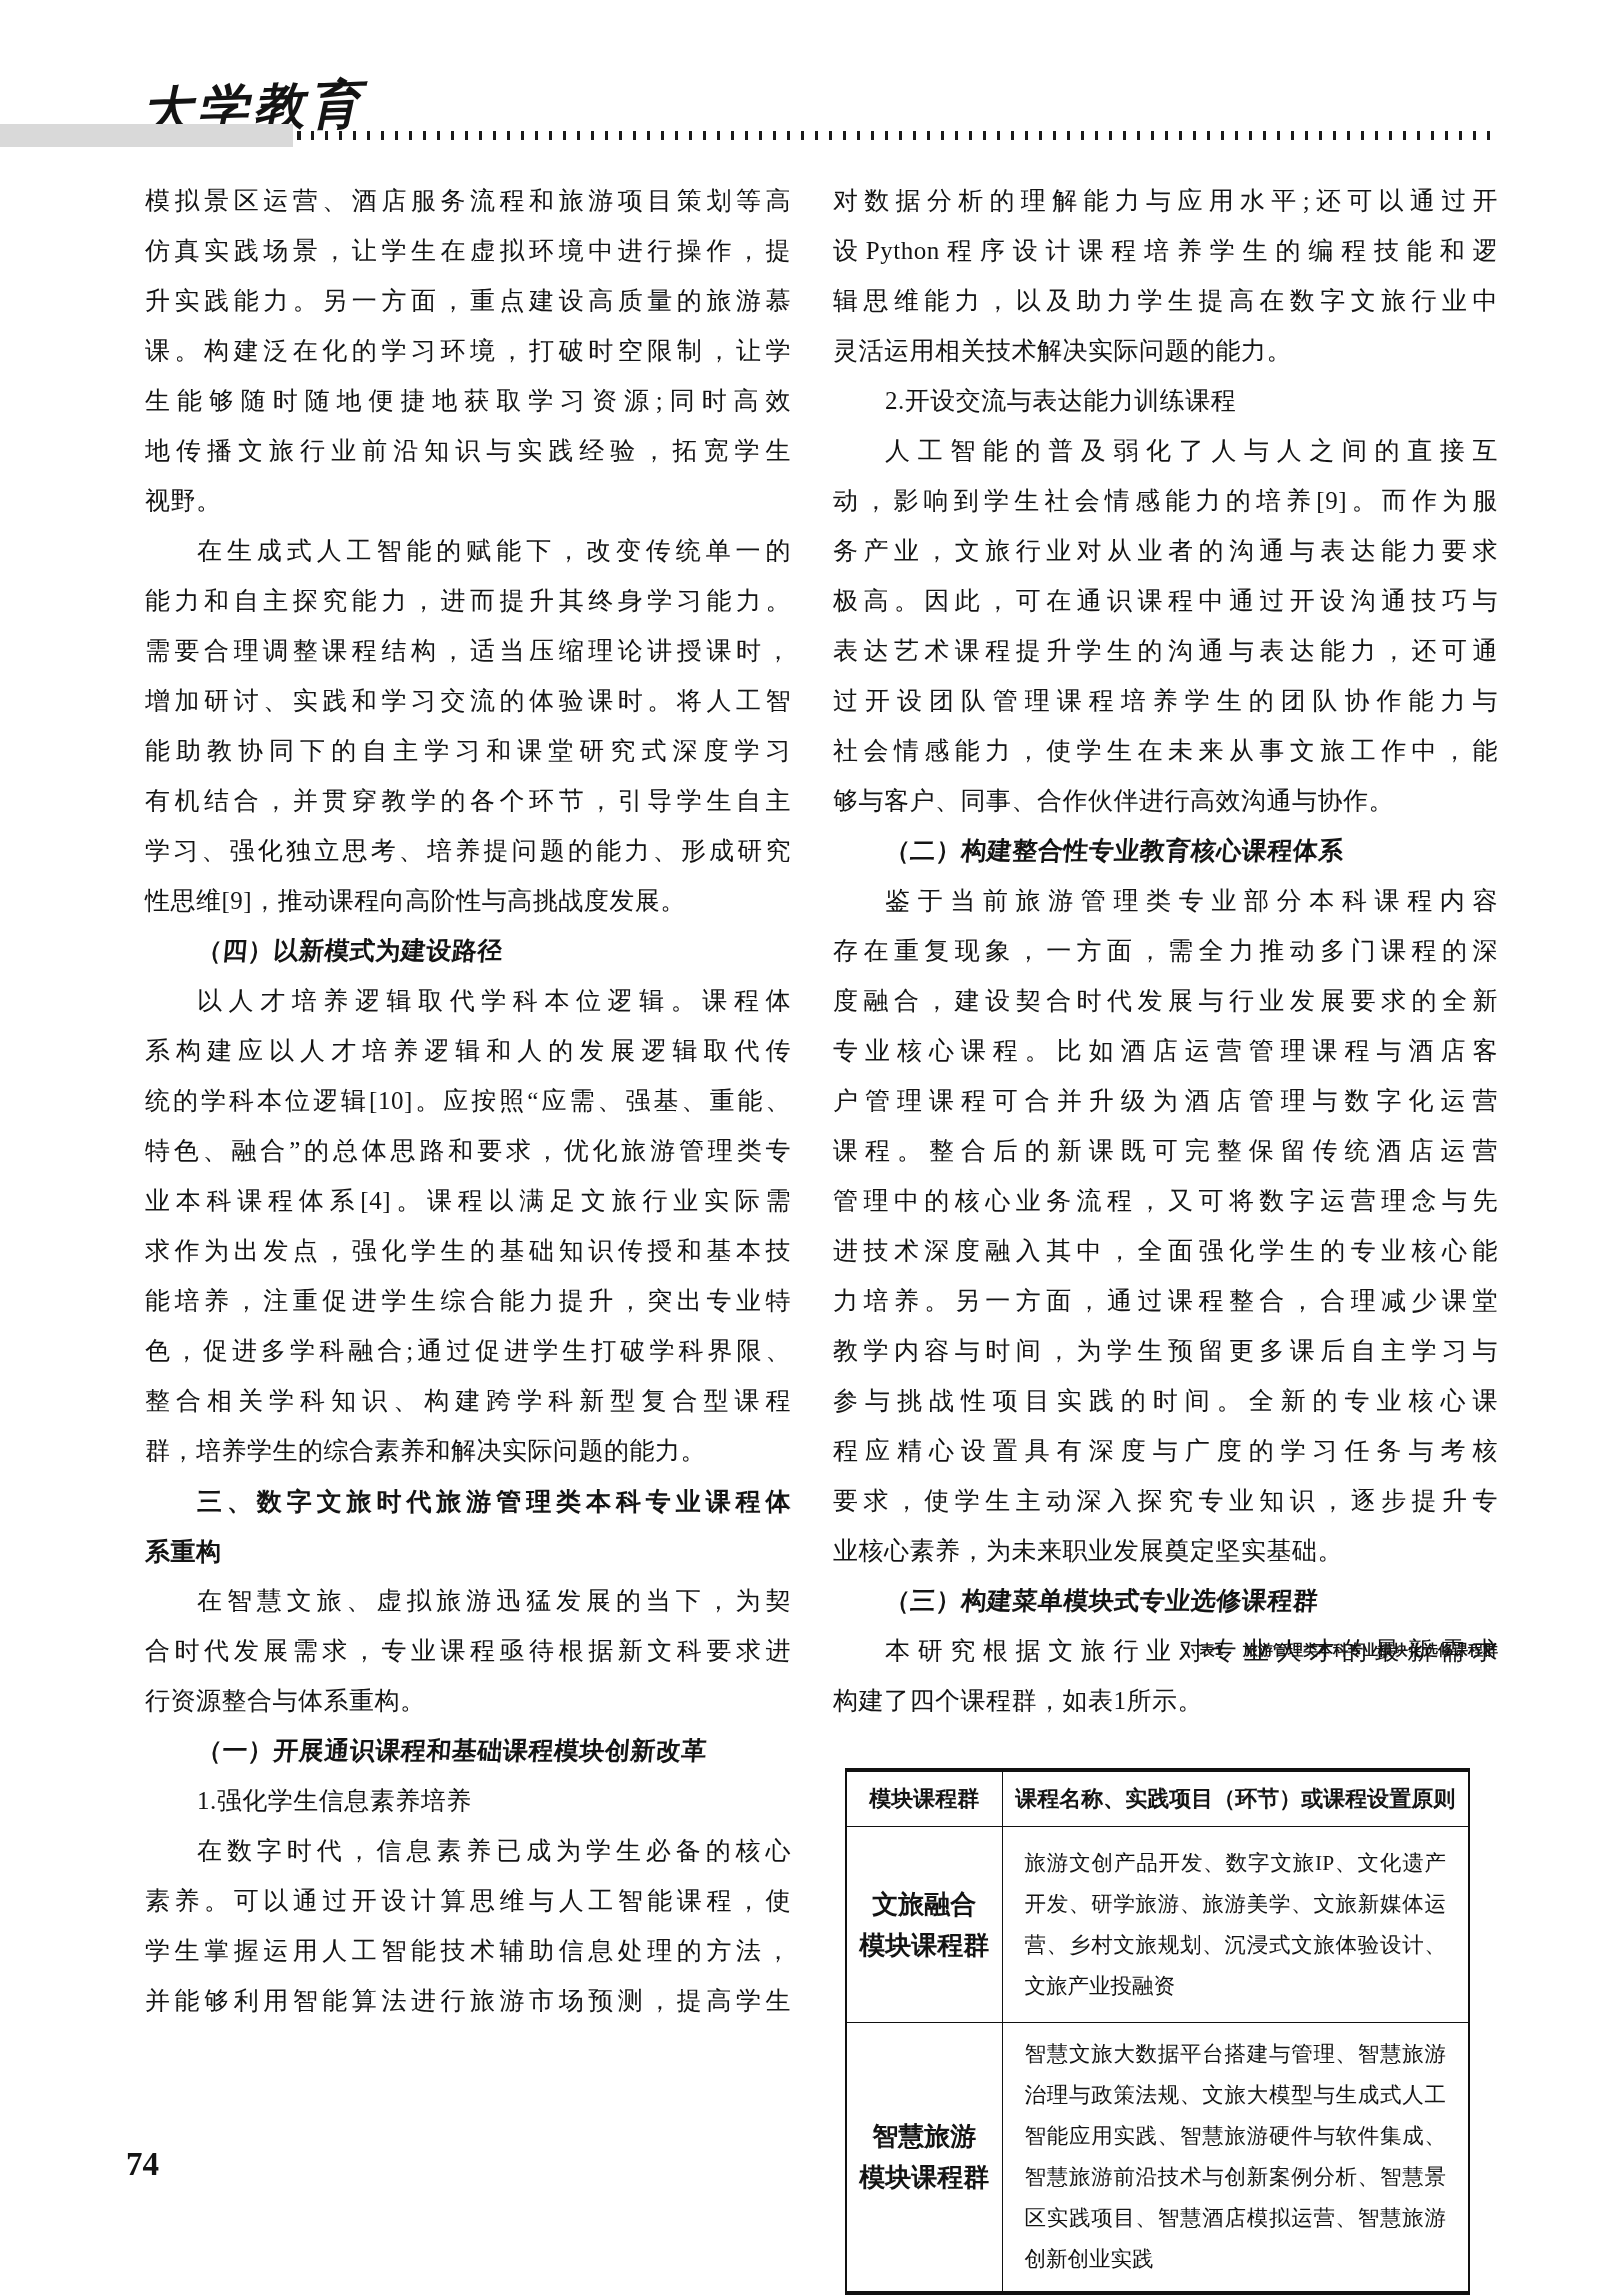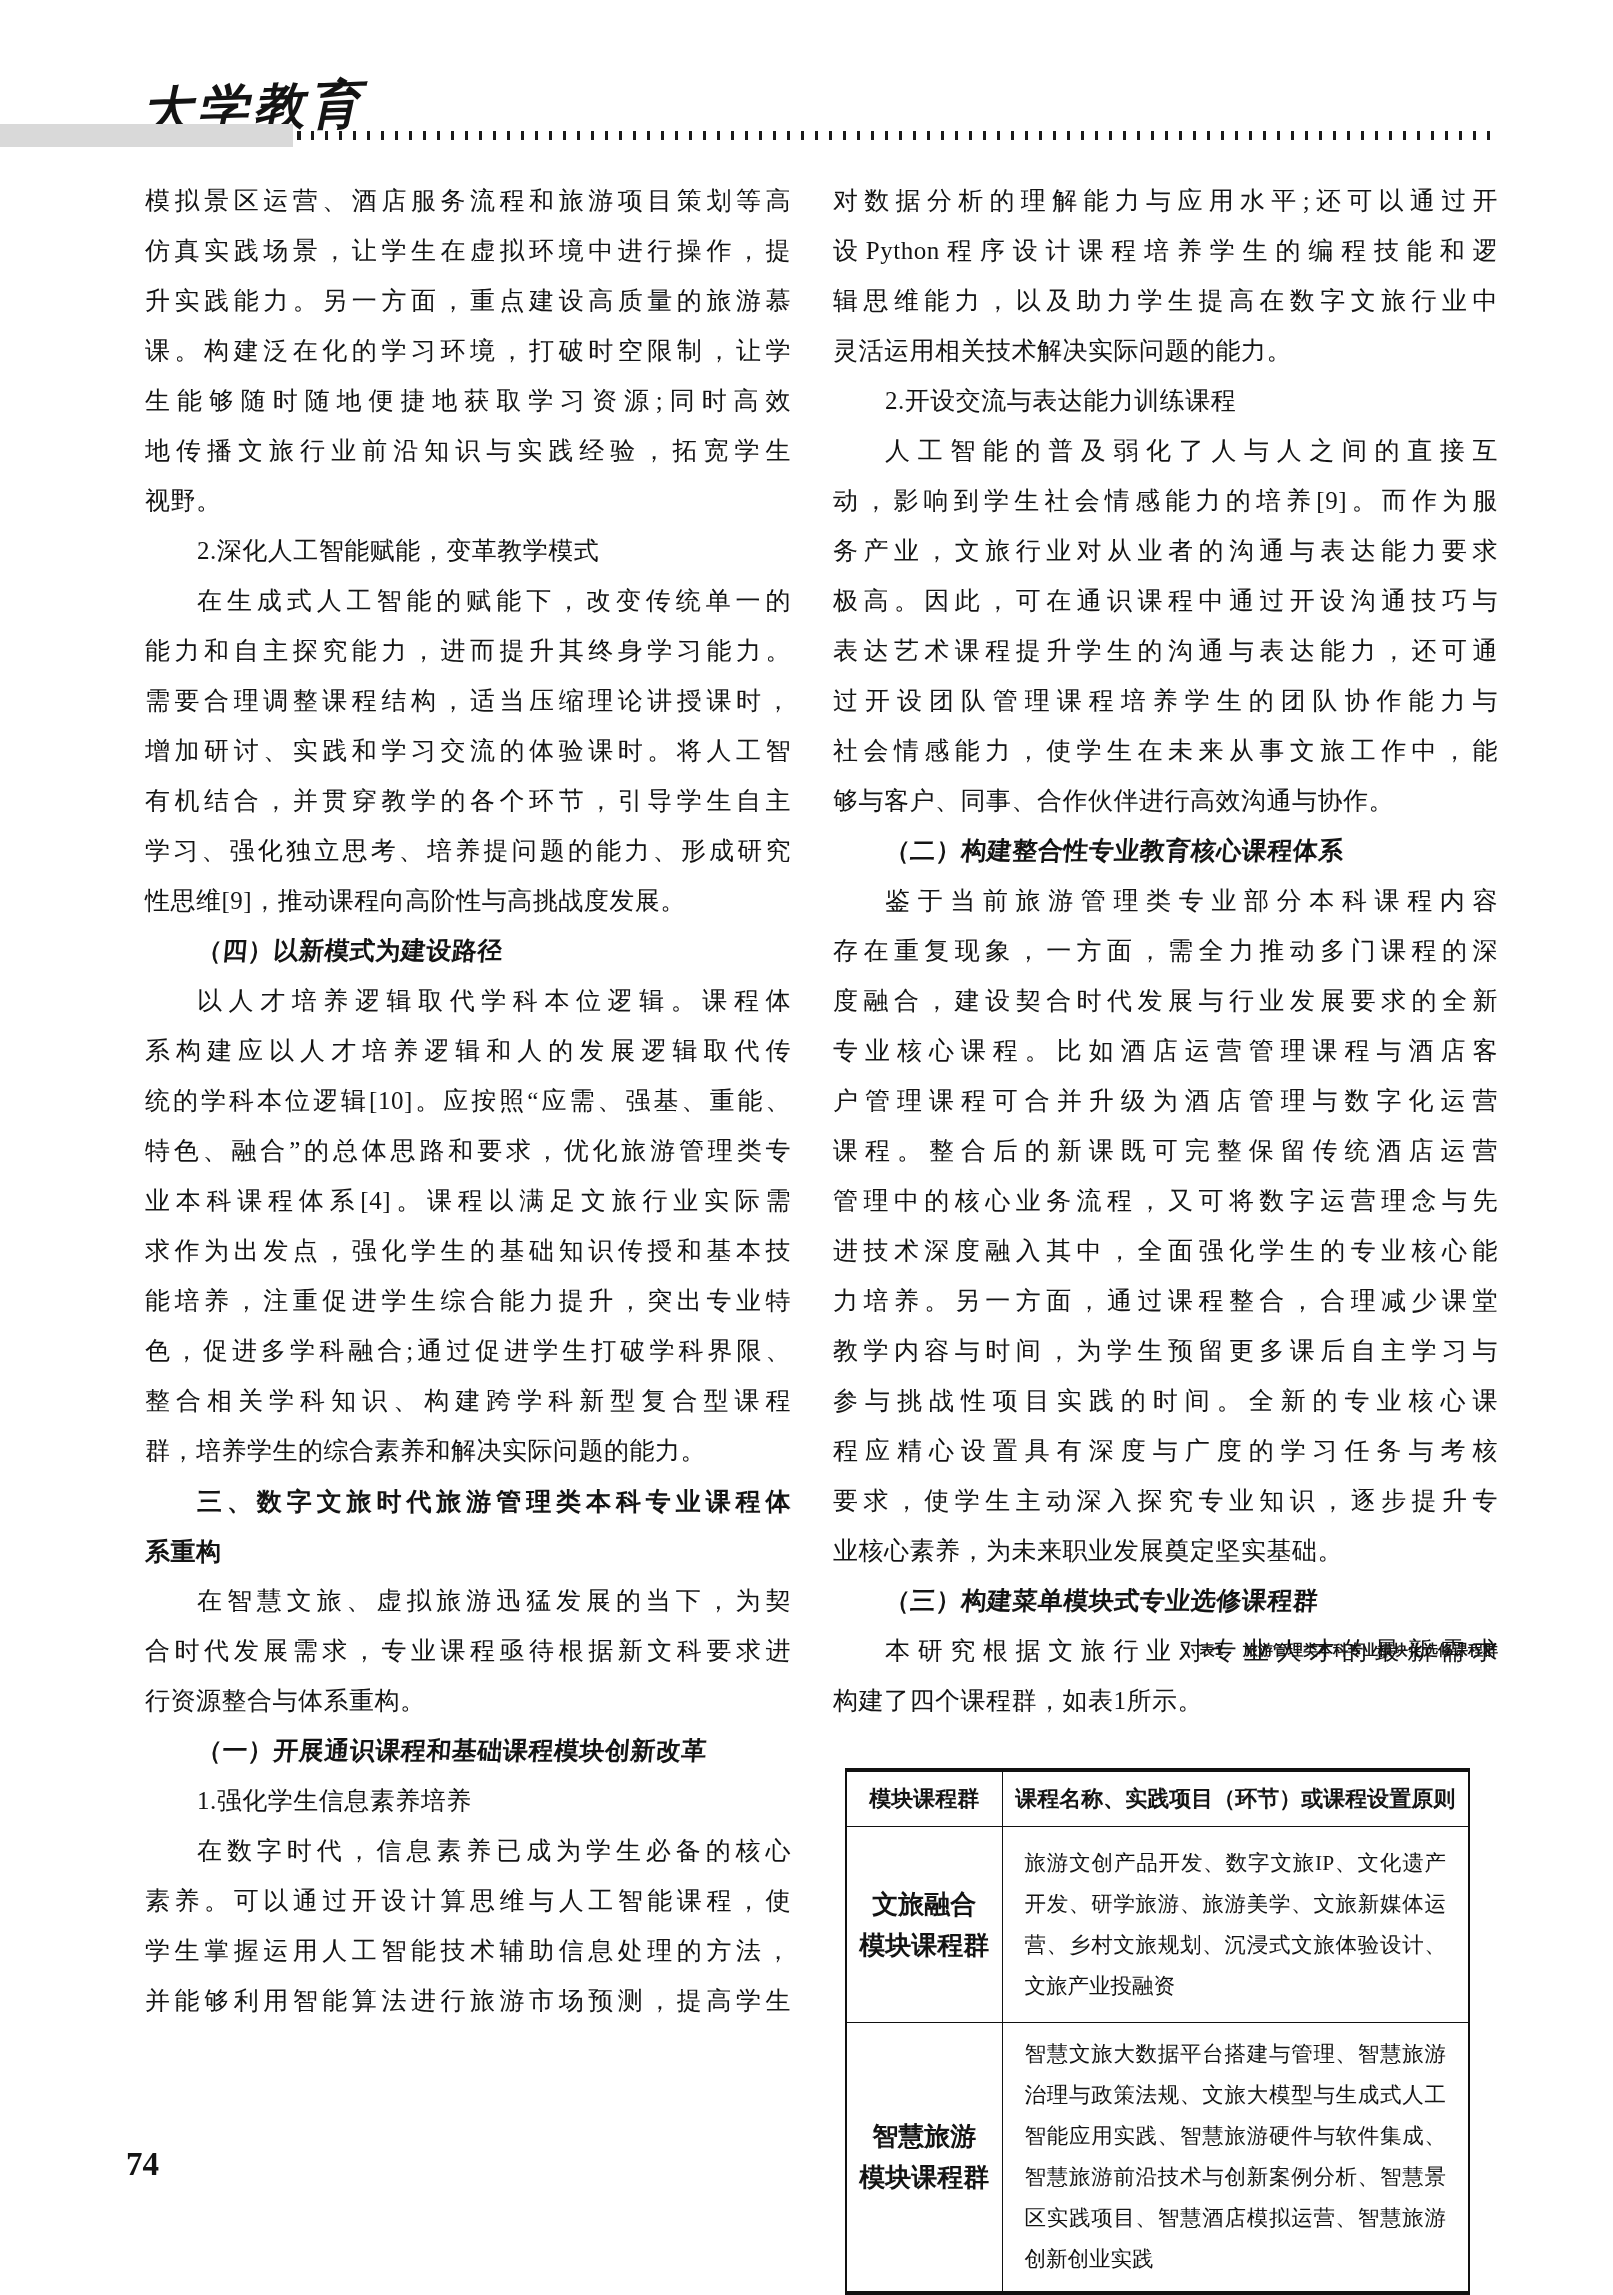--- a/index.html
+++ b/index.html
@@ -97,25 +97,25 @@
   <div class="dotted-rule"></div>
 
   <div class="col col-left">
       <div class="line mid">模拟景区运营、酒店服务流程和旅游项目策划等高</div>
       <div class="line mid">仿真实践场景，让学生在虚拟环境中进行操作，提</div>
       <div class="line mid">升实践能力。另一方面，重点建设高质量的旅游慕</div>
       <div class="line mid">课。构建泛在化的学习环境，打破时空限制，让学</div>
       <div class="line mid">生能够随时随地便捷地获取学习资源;同时高效</div>
       <div class="line mid">地传播文旅行业前沿知识与实践经验，拓宽学生</div>
       <div class="line end">视野。</div>
-      <div class="line lead">2.深化人工智能赋能，变革教学模式</div>
       <div class="line first">在生成式人工智能的赋能下，改变传统单一的</div>
       <div class="line mid">能力和自主探究能力，进而提升其终身学习能力。</div>
       <div class="line mid">需要合理调整课程结构，适当压缩理论讲授课时，</div>
       <div class="line mid">增加研讨、实践和学习交流的体验课时。将人工智</div>
+      <div class="line mid">能助教协同下的自主学习和课堂研究式深度学习</div>
       <div class="line mid">有机结合，并贯穿教学的各个环节，引导学生自主</div>
       <div class="line mid">学习、强化独立思考、培养提问题的能力、形成研究</div>
       <div class="line end">性思维[9]，推动课程向高阶性与高挑战度发展。</div>
       <div class="line kai">（四）以新模式为建设路径</div>
       <div class="line first">以人才培养逻辑取代学科本位逻辑。课程体</div>
       <div class="line mid">系构建应以人才培养逻辑和人的发展逻辑取代传</div>
       <div class="line mid">统的学科本位逻辑[10]。应按照“应需、强基、重能、</div>
       <div class="line mid">特色、融合”的总体思路和要求，优化旅游管理类专</div>
       <div class="line mid">业本科课程体系[4]。课程以满足文旅行业实际需</div>
       <div class="line mid">求作为出发点，强化学生的基础知识传授和基本技</div>

